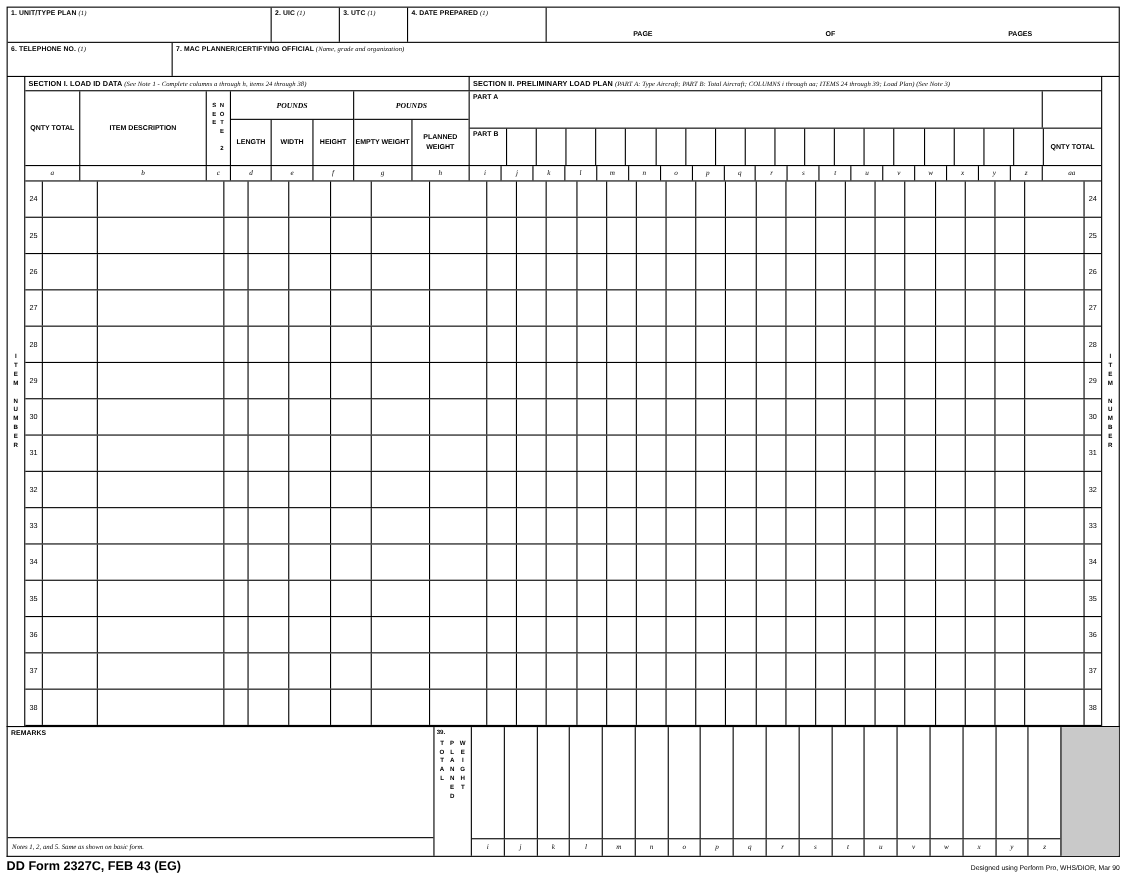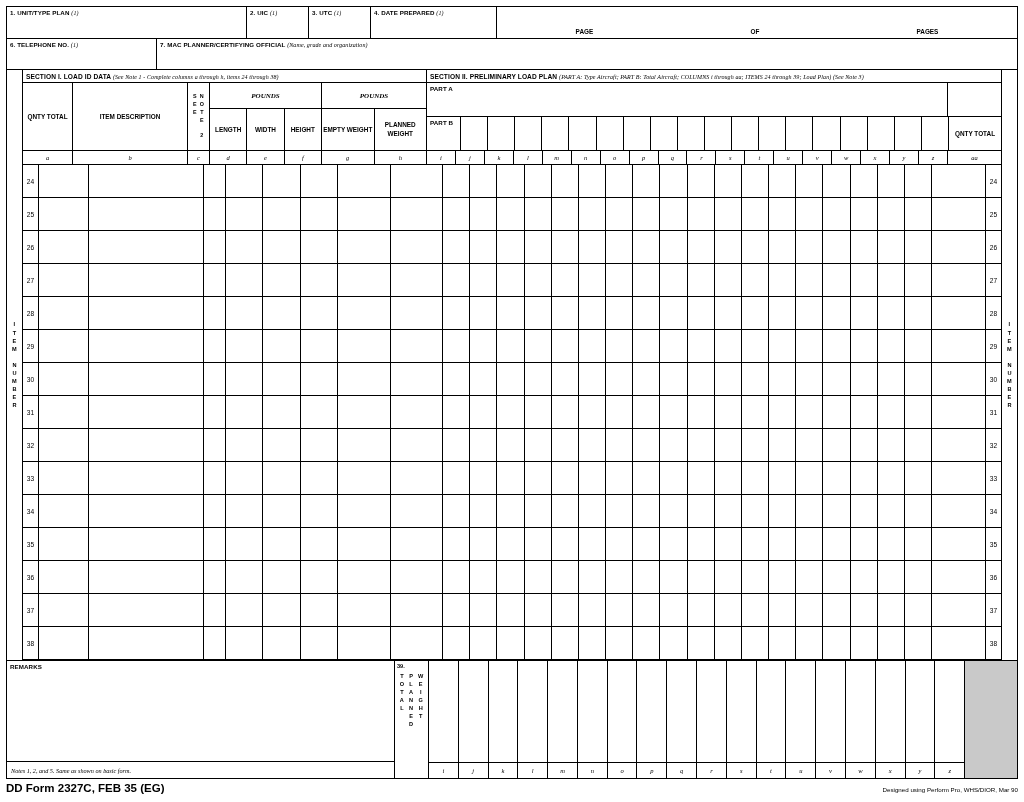--- a/index.html
+++ b/index.html
@@ -950,17 +950,17 @@
         <div>x</div>
         <div>y</div>
         <div>z</div>
       </div>
     </div>
 
     <div class="shaded"></div>
   </div>
 
   <div class="footer">
-    <div class="form-id">DD Form 2327C, FEB 35 (EG)</div>
+    <div class="form-id">DD Form 2327C, FEB 43 (EG)</div>
     <div class="designed">Designed using Perform Pro, WHS/DIOR, Mar 90</div>
   </div>
 
 </div>
 
 </body></html>

